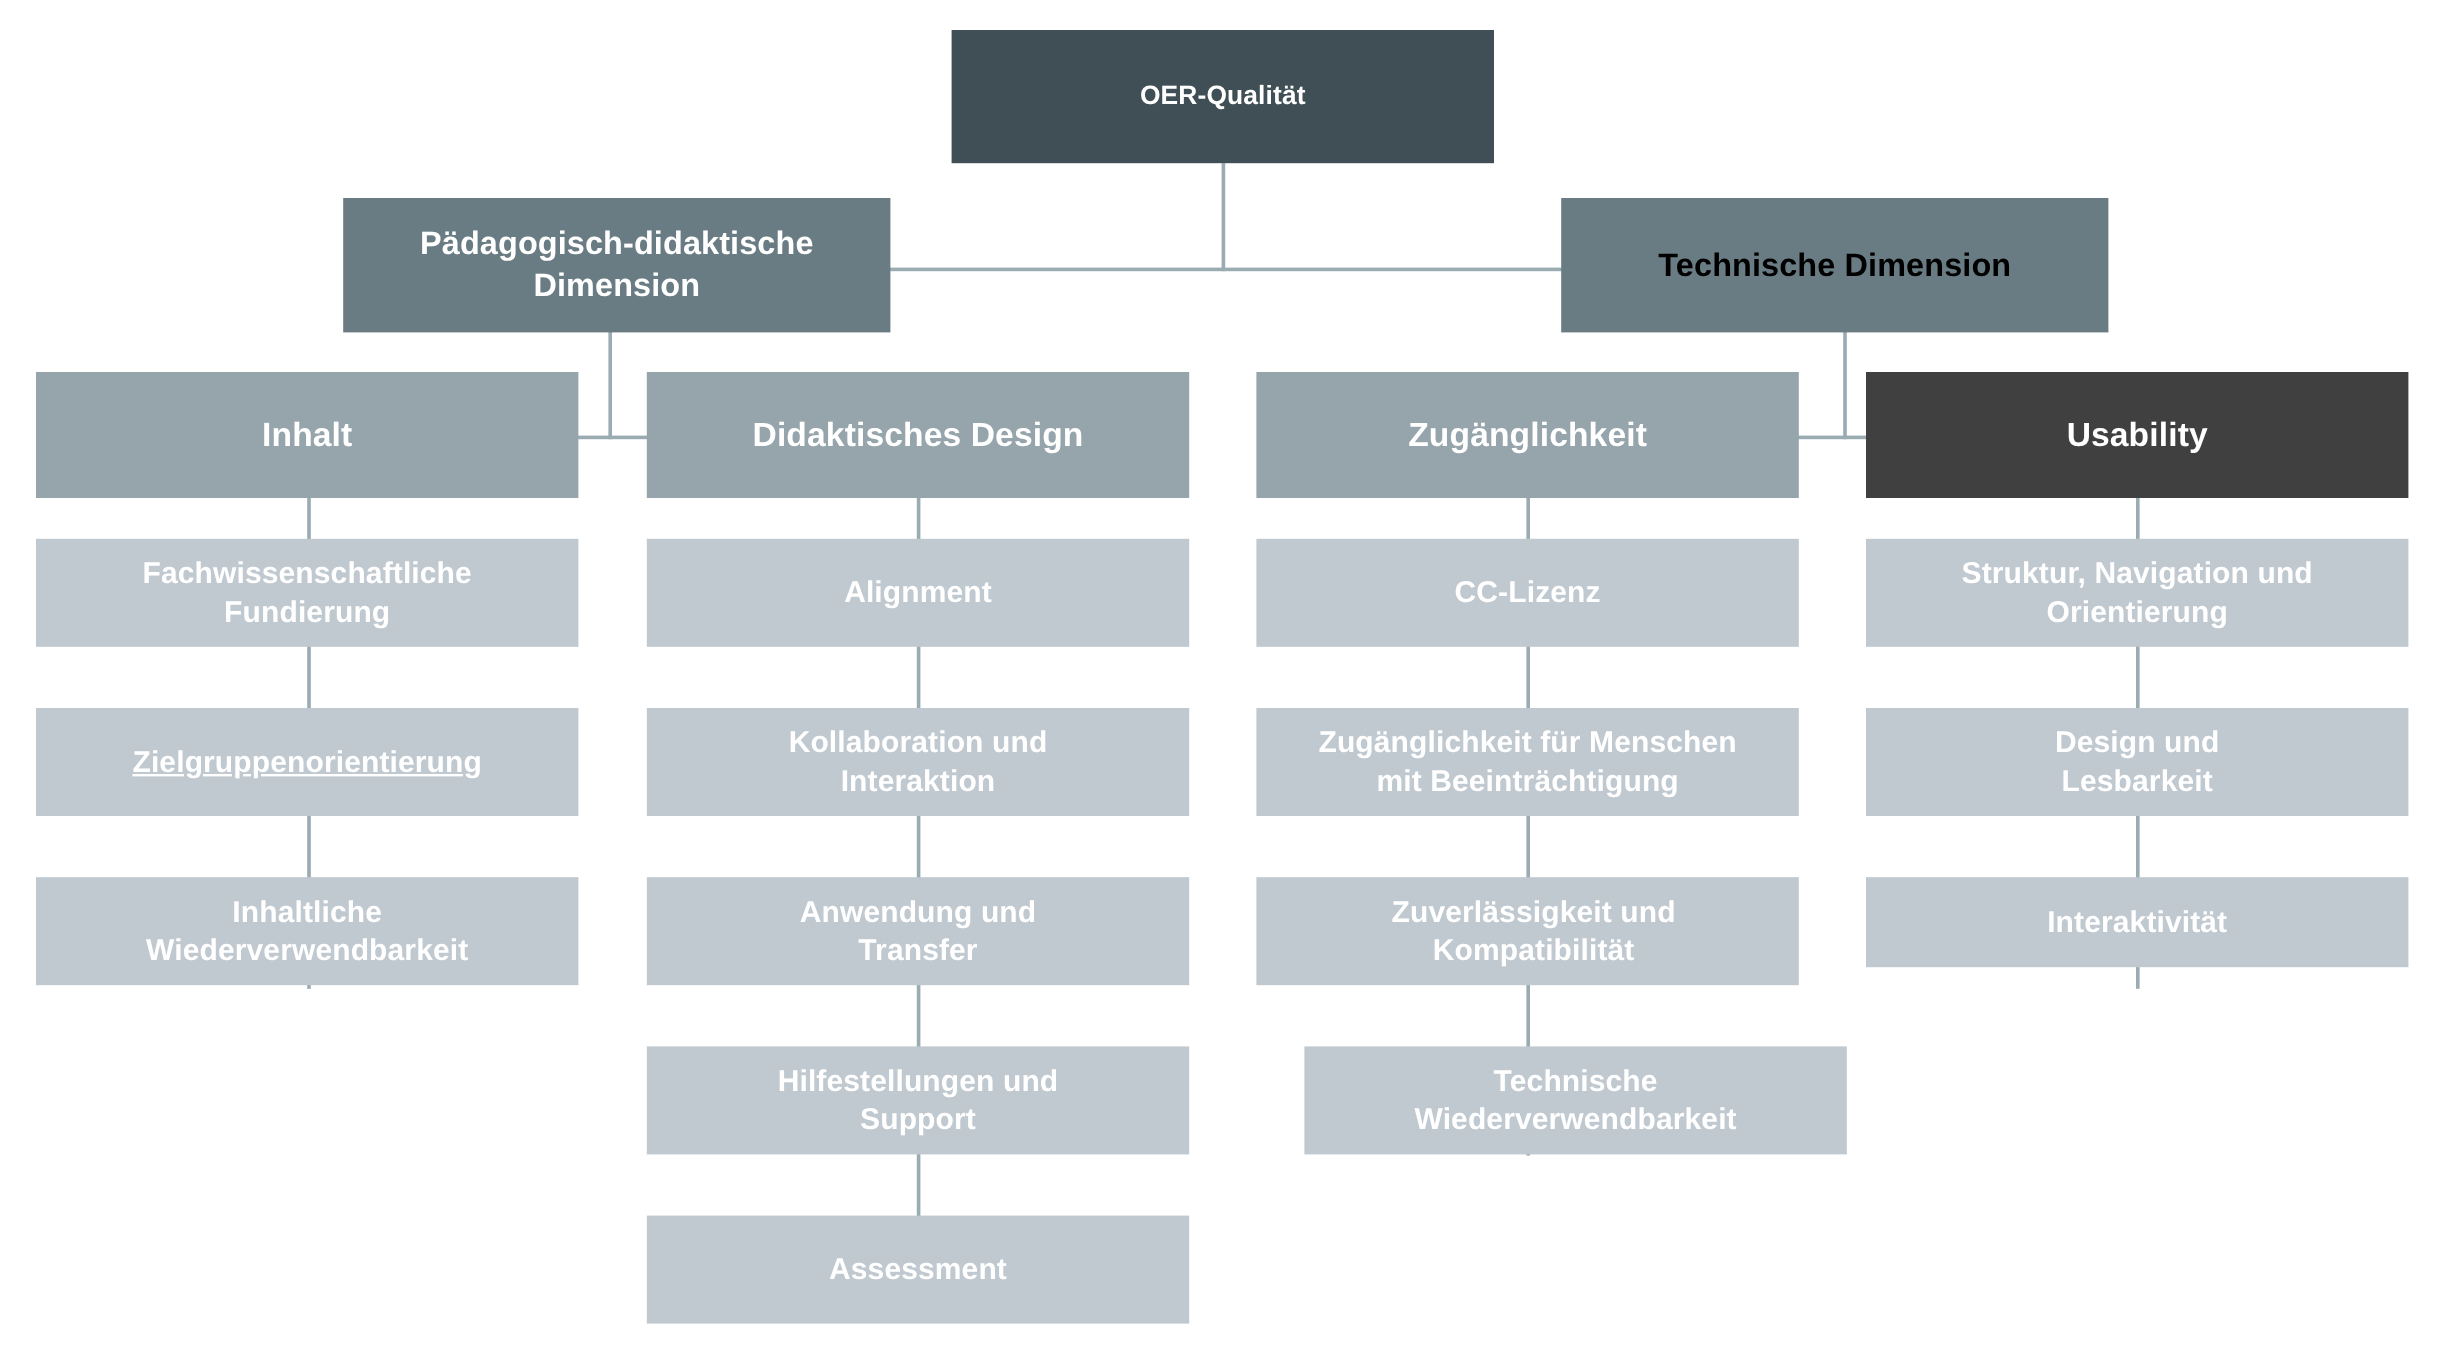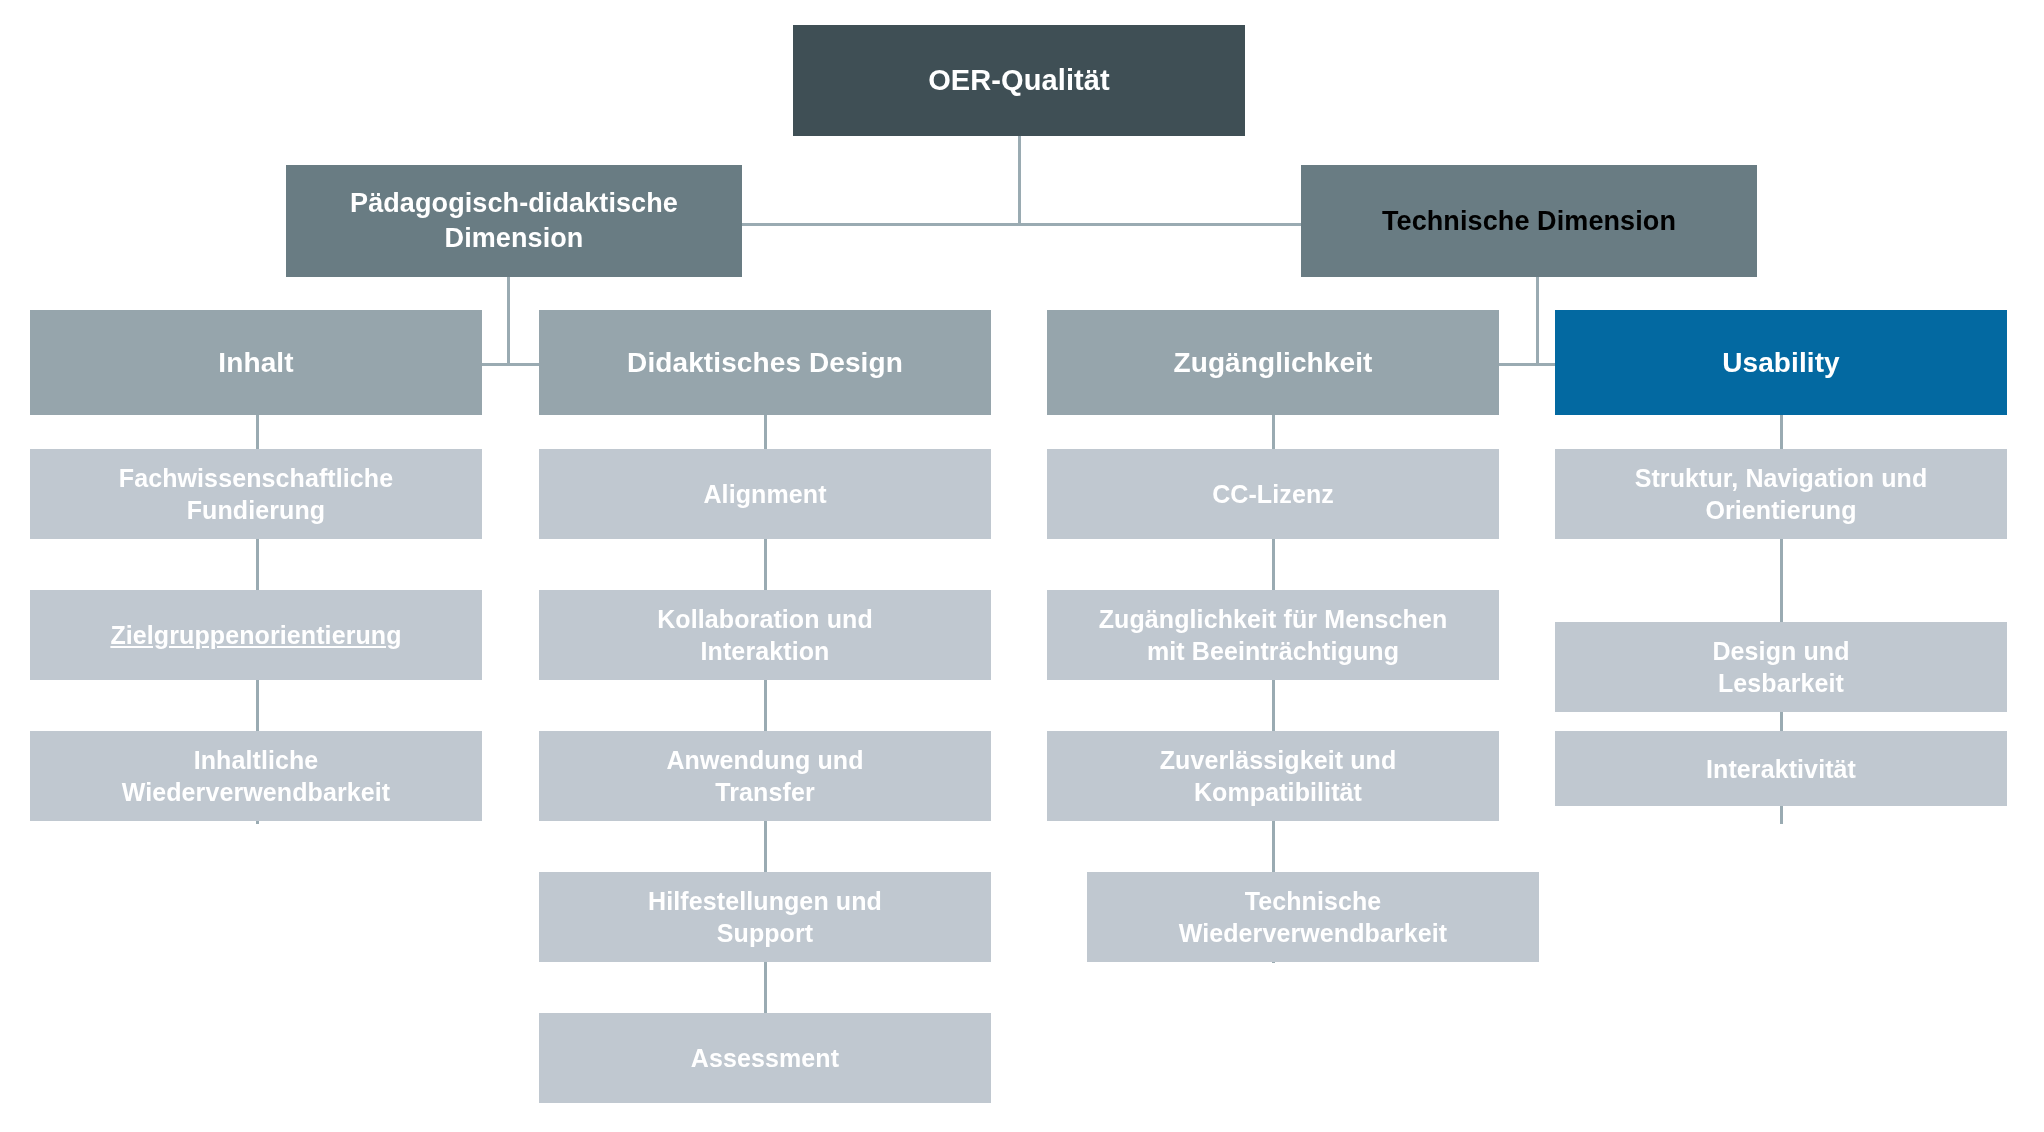--- a/index.html
+++ b/index.html
@@ -28,21 +28,21 @@
     color: #ffffff;
     font-weight: bold;
     line-height: 1.28;
     padding: 4px 10px;
     z-index: 3;
     letter-spacing: 0.1px;
     white-space: pre-line;
   }
   .node.root {
     background: #3f4f55;
-    font-size: 29px;
+    font-size: 22px;
   }
   .node.dim {
     background: #697c83;
     font-size: 27px;
   }
   .node.cat {
     background: #96a5ac;
     font-size: 28px;
   }
   .node.leaf {
@@ -78,21 +78,21 @@
 
   <div class="node root" style="left: 793px; top: 25px; width: 452px; height: 111px; background: rgb(63, 79, 85); color: rgb(255, 255, 255);">OER-Qualität</div>
 
   <div class="node dim" style="left: 286px; top: 165px; width: 456px; height: 112px; background: rgb(105, 124, 131); color: rgb(255, 255, 255);">Pädagogisch-didaktische
 Dimension</div>
   <div class="node dim" style="left: 1301px; top: 165px; width: 456px; height: 112px; background: rgb(105, 124, 131); color: #000000;">Technische Dimension</div>
 
   <div class="node cat" style="left: 30px; top: 310px; width: 452px; height: 105px; background: rgb(150, 165, 172); color: rgb(255, 255, 255);">Inhalt</div>
   <div class="node cat" style="left: 539px; top: 310px; width: 452px; height: 105px; background: rgb(150, 165, 172); color: rgb(255, 255, 255);">Didaktisches Design</div>
   <div class="node cat" style="left: 1047px; top: 310px; width: 452px; height: 105px; background: rgb(150, 165, 172); color: rgb(255, 255, 255);">Zugänglichkeit</div>
-  <div class="node cat" style="left: 1555px; top: 310px; width: 452px; height: 105px; background: #0369a1; color: rgb(255, 255, 255);">Usability</div>
+  <div class="node cat" style="left: 1555px; top: 310px; width: 452px; height: 105px; background: #404040; color: rgb(255, 255, 255);">Usability</div>
 
   <div class="node leaf" style="left: 30px; top: 449px; width: 452px; height: 90px; background: rgb(192, 200, 208); color: rgb(255, 255, 255);">Fachwissenschaftliche
 Fundierung</div>
   <div class="node leaf" style="left: 30px; top: 590px; width: 452px; height: 90px; background: rgb(192, 200, 208); color: rgb(255, 255, 255); text-decoration: underline;">Zielgruppenorientierung</div>
   <div class="node leaf" style="left: 30px; top: 731px; width: 452px; height: 90px; background: rgb(192, 200, 208); color: rgb(255, 255, 255);">Inhaltliche
 Wiederverwendbarkeit</div>
 
   <div class="node leaf" style="left: 539px; top: 449px; width: 452px; height: 90px; background: rgb(192, 200, 208); color: rgb(255, 255, 255);">Alignment</div>
   <div class="node leaf" style="left: 539px; top: 590px; width: 452px; height: 90px; background: rgb(192, 200, 208); color: rgb(255, 255, 255);">Kollaboration und
 Interaktion</div>
@@ -105,17 +105,17 @@
   <div class="node leaf" style="left: 1047px; top: 449px; width: 452px; height: 90px; background: rgb(192, 200, 208); color: rgb(255, 255, 255);">CC-Lizenz</div>
   <div class="node leaf" style="left: 1047px; top: 590px; width: 452px; height: 90px; background: rgb(192, 200, 208); color: rgb(255, 255, 255);">Zugänglichkeit für Menschen
 mit Beeinträchtigung</div>
   <div class="node leaf" style="left: 1047px; top: 731px; width: 452px; height: 90px; background: rgb(192, 200, 208); color: rgb(255, 255, 255); padding-left: 20px;">Zuverlässigkeit und
 Kompatibilität</div>
   <div class="node leaf" style="left: 1047px; top: 872px; width: 452px; height: 90px; background: rgb(192, 200, 208); color: rgb(255, 255, 255); margin-left: 40px;">Technische
 Wiederverwendbarkeit</div>
 
   <div class="node leaf" style="left: 1555px; top: 449px; width: 452px; height: 90px; background: rgb(192, 200, 208); color: rgb(255, 255, 255);">Struktur, Navigation und
 Orientierung</div>
-  <div class="node leaf" style="left: 1555px; top: 590px; width: 452px; height: 90px; background: rgb(192, 200, 208); color: rgb(255, 255, 255); margin-top: 32px;">Design und
+  <div class="node leaf" style="left: 1555px; top: 590px; width: 452px; height: 90px; background: rgb(192, 200, 208); color: rgb(255, 255, 255);">Design und
 Lesbarkeit</div>
   <div class="node leaf" style="left: 1555px; top: 731px; width: 452px; height: 75px; background: rgb(192, 200, 208); color: rgb(255, 255, 255);">Interaktivität</div>
 
 </div>
 
 </body></html>

